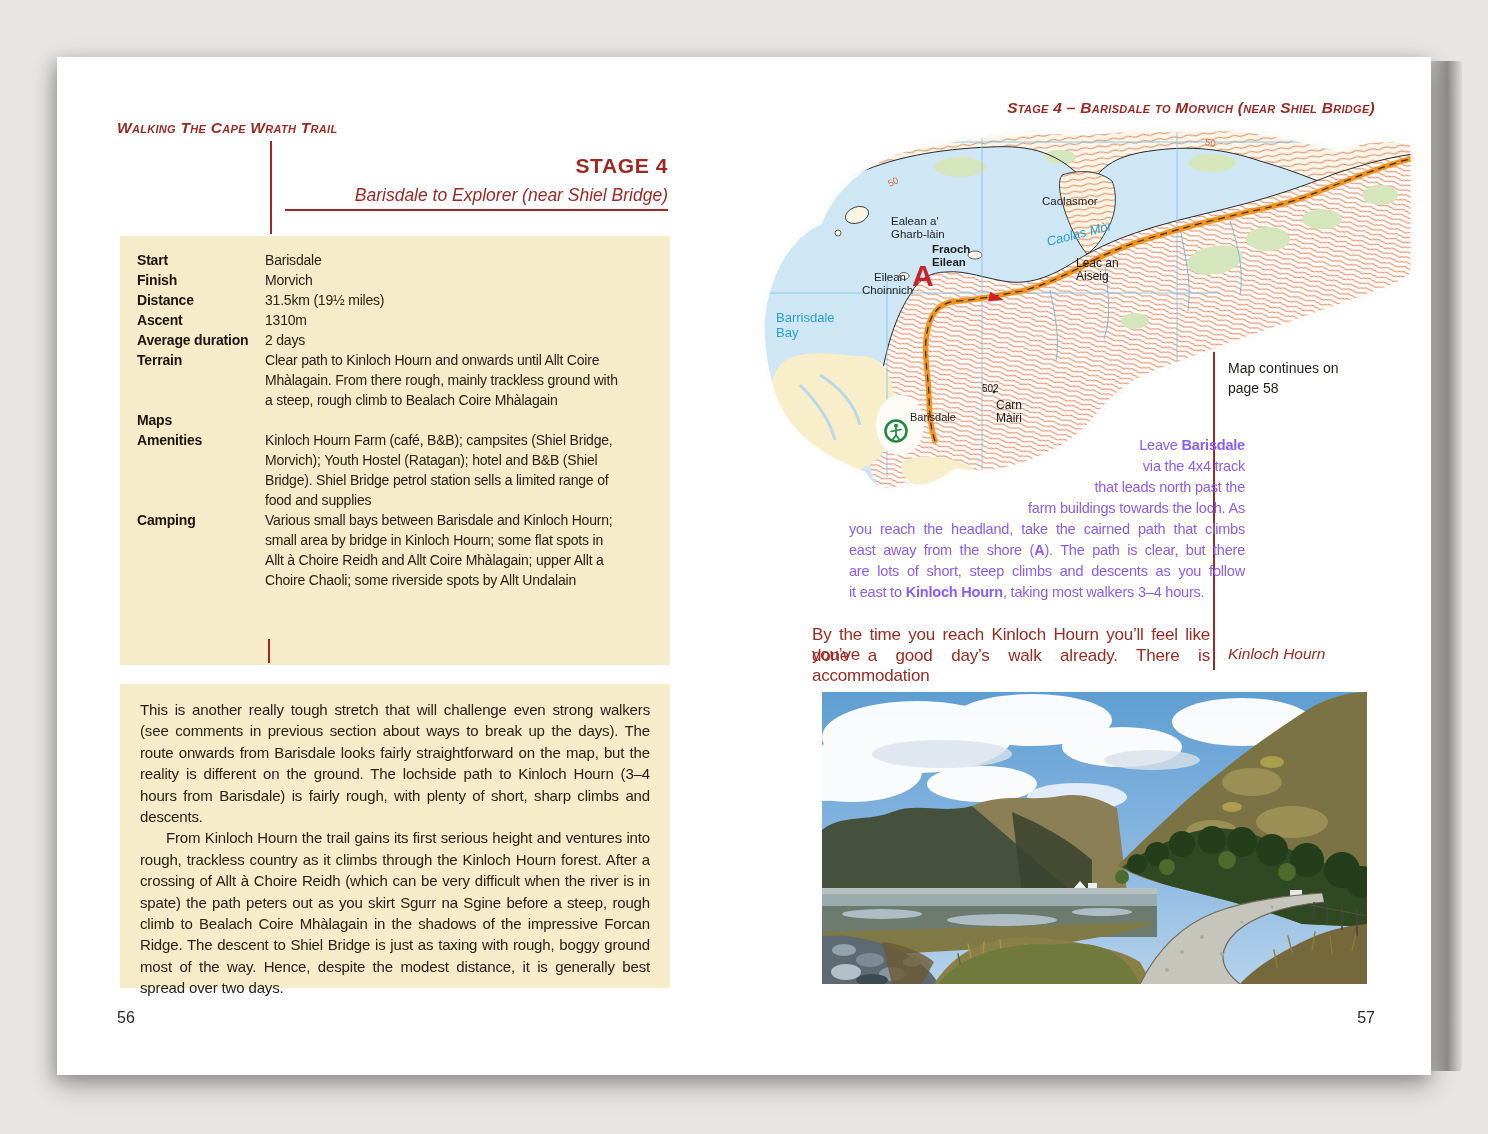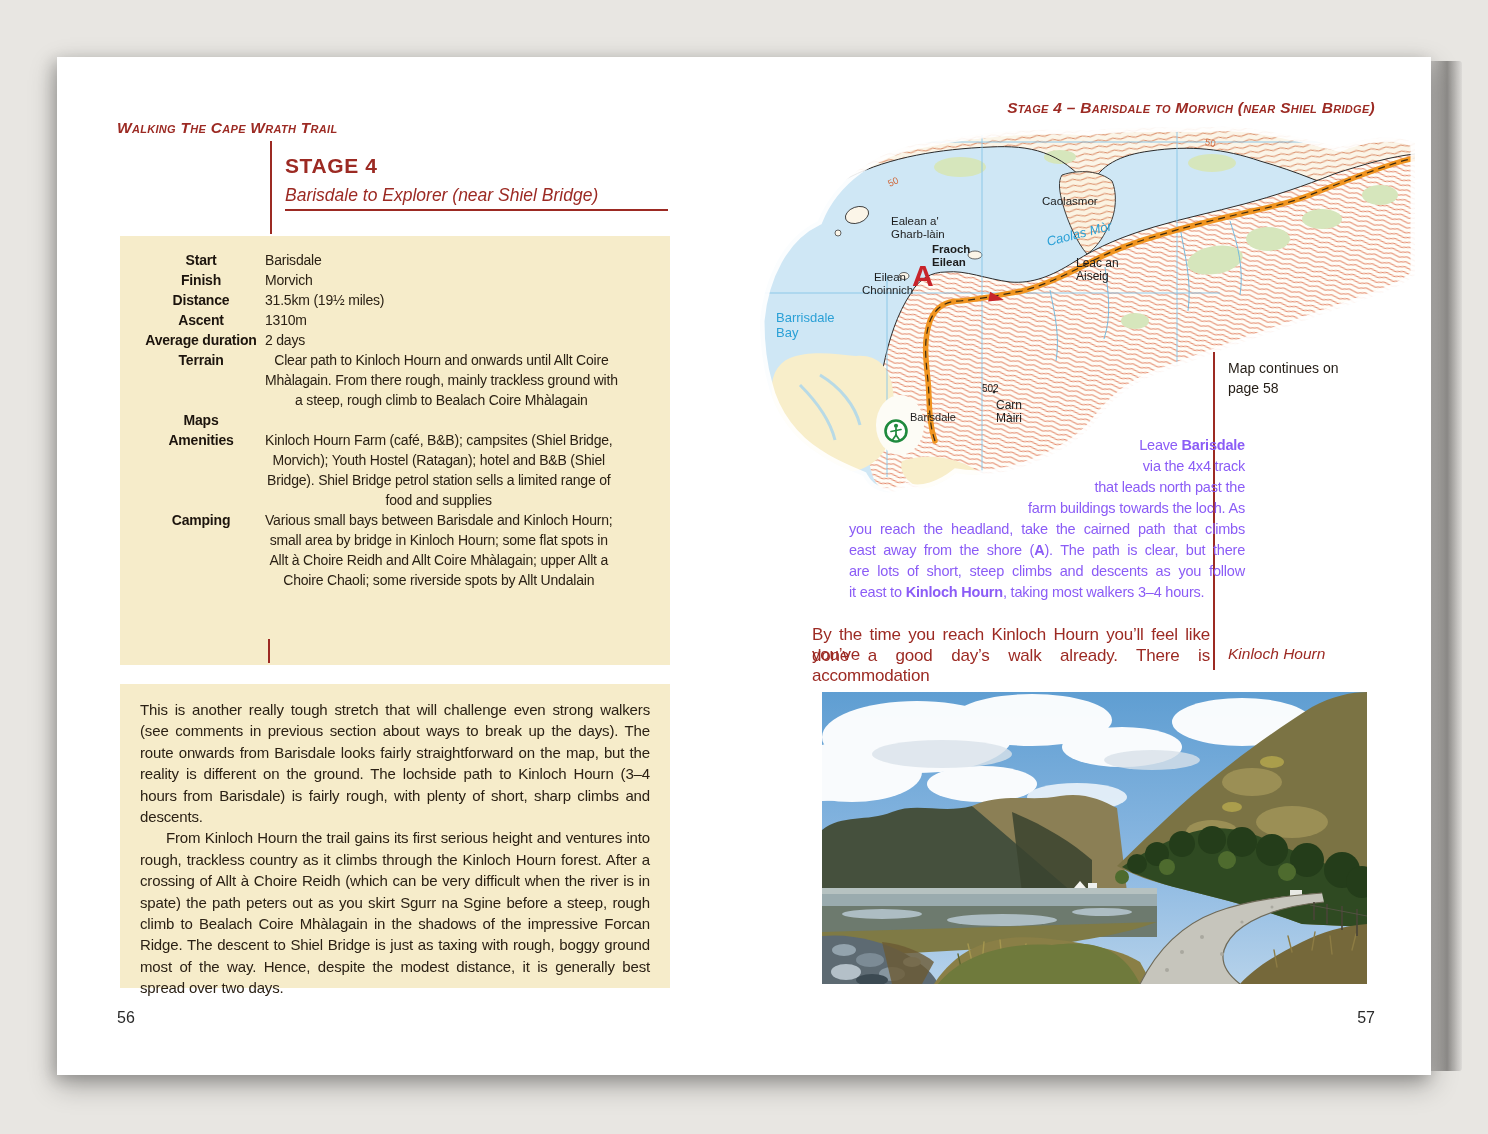--- a/index.html
+++ b/index.html
@@ -20,26 +20,26 @@
     background:#ffffff;
     box-shadow:0 10px 26px rgba(0,0,0,.30), -4px 4px 14px rgba(0,0,0,.18);
   }
   .abs{position:absolute;}
   .running-head{
     font-style:italic;font-weight:bold;font-variant:small-caps;
     font-size:15.5px;letter-spacing:.3px;color:#9c2a23;white-space:nowrap;
   }
   .rule-v{background:#9c2a23;width:2px;}
   .rule-h{background:#9c2a23;height:2px;}
-  .stage-head-wrap{text-align:left;}
+  .stage-head-wrap{text-align:right;}
   .stage-title{font-size:21px;font-weight:bold;color:#9c2a23;letter-spacing:.6px;}
   .stage-sub{font-size:17.5px;font-style:italic;color:#9c2a23;margin-top:7px;}
   .cream-box{background:#f6ecca;}
   .info-box{padding:14px 16px 12px 17px;font-size:14px;line-height:20px;letter-spacing:-.2px;}
-  .irow{display:flex;text-align:center;}
+  .irow{display:flex;}
   .ilabel{width:128px;flex:0 0 128px;font-weight:bold;color:#1c140d;font-size:14px;}
   .ival{white-space:pre-line;color:#2b2115;}
   .intro-box{padding:15px 20px;font-size:15px;line-height:21.4px;text-align:justify;color:#2b2115;letter-spacing:-.15px;}
   .intro-box p{margin:0;}
   .intro-box p + p{text-indent:26px;}
   .pageno{font-size:16px;color:#2a2a2a;}
   .body-line{left:792px;width:396px;font-size:14.5px;letter-spacing:-.2px;color:#8b5cf6;white-space:nowrap;}
   .body-line.ra{text-align:right;}
   .body-line.just{white-space:normal;text-align:justify;text-align-last:justify;}
   .body-line .b,.b{font-weight:bold;}

